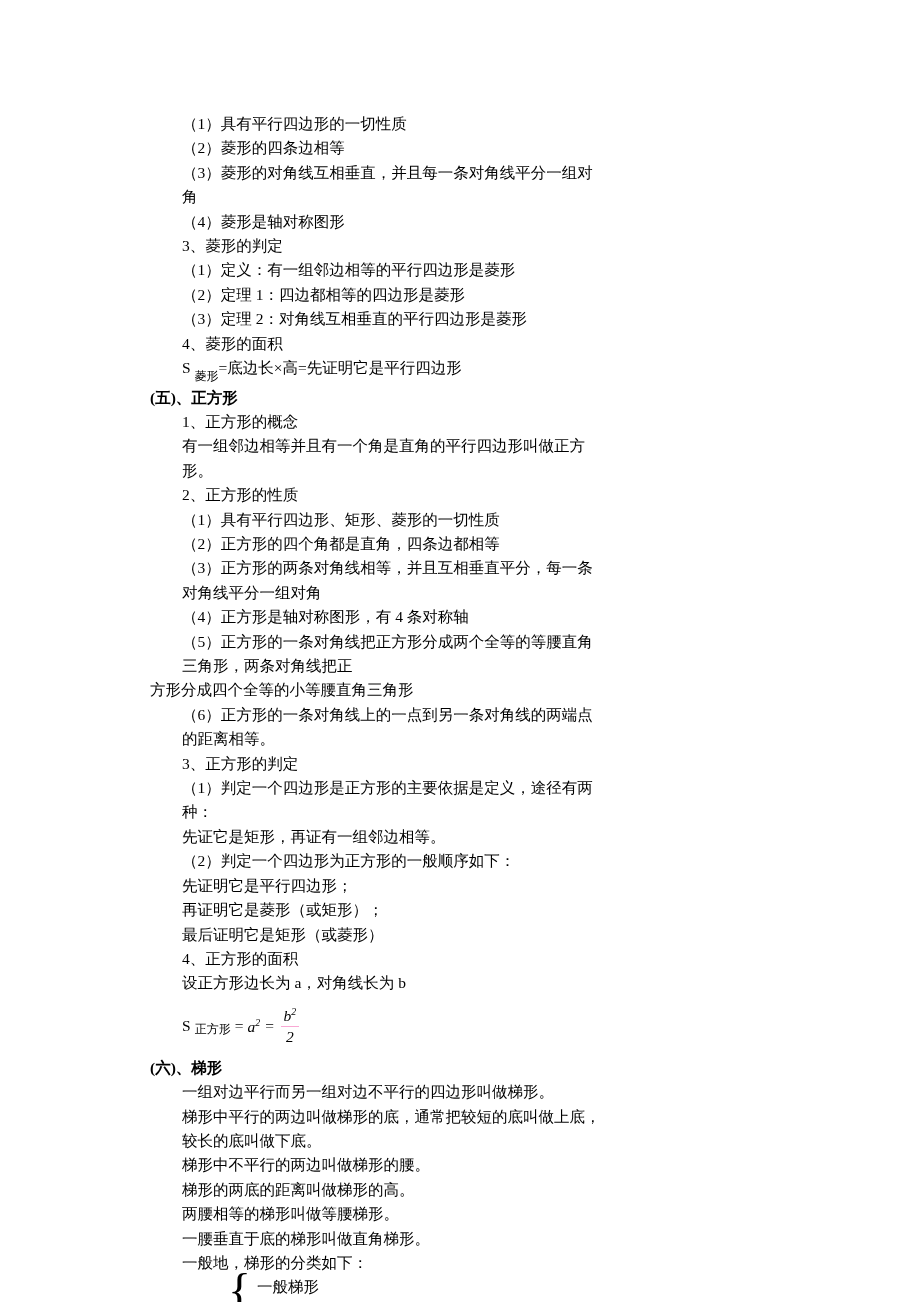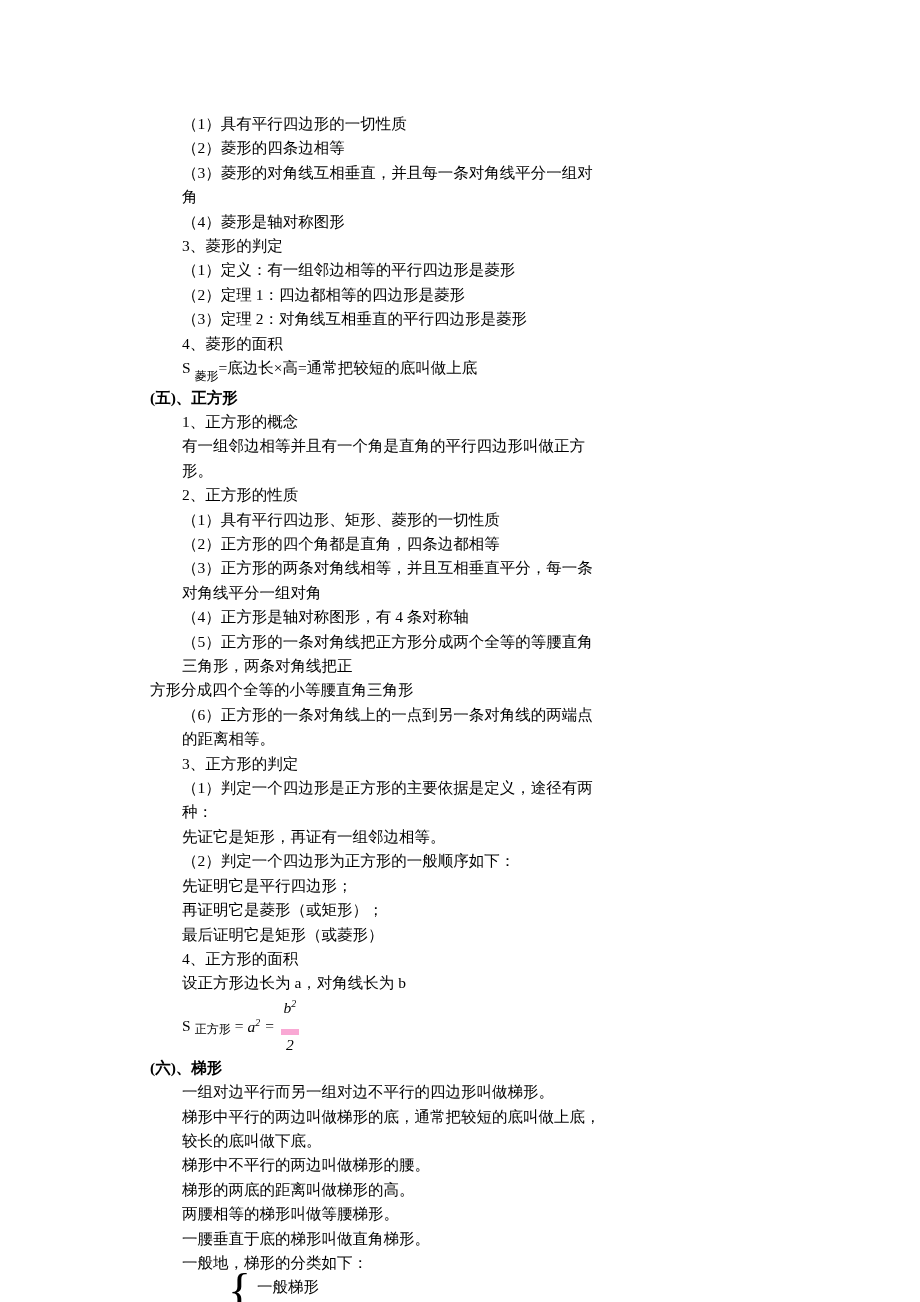--- a/index.html
+++ b/index.html
@@ -41,21 +41,21 @@
   .frac {
     display: inline-flex;
     flex-direction: column;
     align-items: center;
     font-style: italic;
     font-family: "Times New Roman", serif;
     line-height: 1;
     vertical-align: middle;
     margin: 0 2px;
   }
-  .frac .num { border-bottom: 6px solid #f9a8d4; padding: 0 3px 13px 3px; }
+  .frac .num { border-bottom: 1px solid #f9a8d4; padding: 0 3px 2px 3px; }
   .frac .den { padding-top: 2px; }
   .sup { font-size: 10px; vertical-align: super; }
   .mathit { font-style: italic; font-family: "Times New Roman", serif; }
   .brace-line {
     padding-left: 78px;
     display: flex;
     align-items: flex-start;
   }
   .brace {
     font-size: 48px;
@@ -74,21 +74,21 @@
   <div class="indent1">（1）具有平行四边形的一切性质</div>
   <div class="indent1">（2）菱形的四条边相等</div>
   <div class="indent1">（3）菱形的对角线互相垂直，并且每一条对角线平分一组对角</div>
   <div class="indent1">（4）菱形是轴对称图形</div>
   <div class="indent1">3、菱形的判定</div>
   <div class="indent1">（1）定义：有一组邻边相等的平行四边形是菱形</div>
   <div class="indent1">（2）定理 1：四边都相等的四边形是菱形</div>
   <div class="indent1">（3）定理 2：对角线互相垂直的平行四边形是菱形</div>
   <div class="indent1">4、菱形的面积</div>
   <div class="indent1">
-    <span>S </span><span class="sub">菱形</span><span>=底边长×高=通常把较短的底叫做上底</span>
+    <span>S </span><span class="sub">菱形</span><span>=底边长×高=先证明它是平行四边形</span>
   </div>
 
   <div class="heading">(五)、正方形</div>
 
   <div class="indent1">1、正方形的概念</div>
   <div class="indent1">有一组邻边相等并且有一个角是直角的平行四边形叫做正方形。</div>
   <div class="indent1">2、正方形的性质</div>
   <div class="indent1">（1）具有平行四边形、矩形、菱形的一切性质</div>
   <div class="indent1">（2）正方形的四个角都是直角，四条边都相等</div>
   <div class="indent1">（3）正方形的两条对角线相等，并且互相垂直平分，每一条对角线平分一组对角</div>

